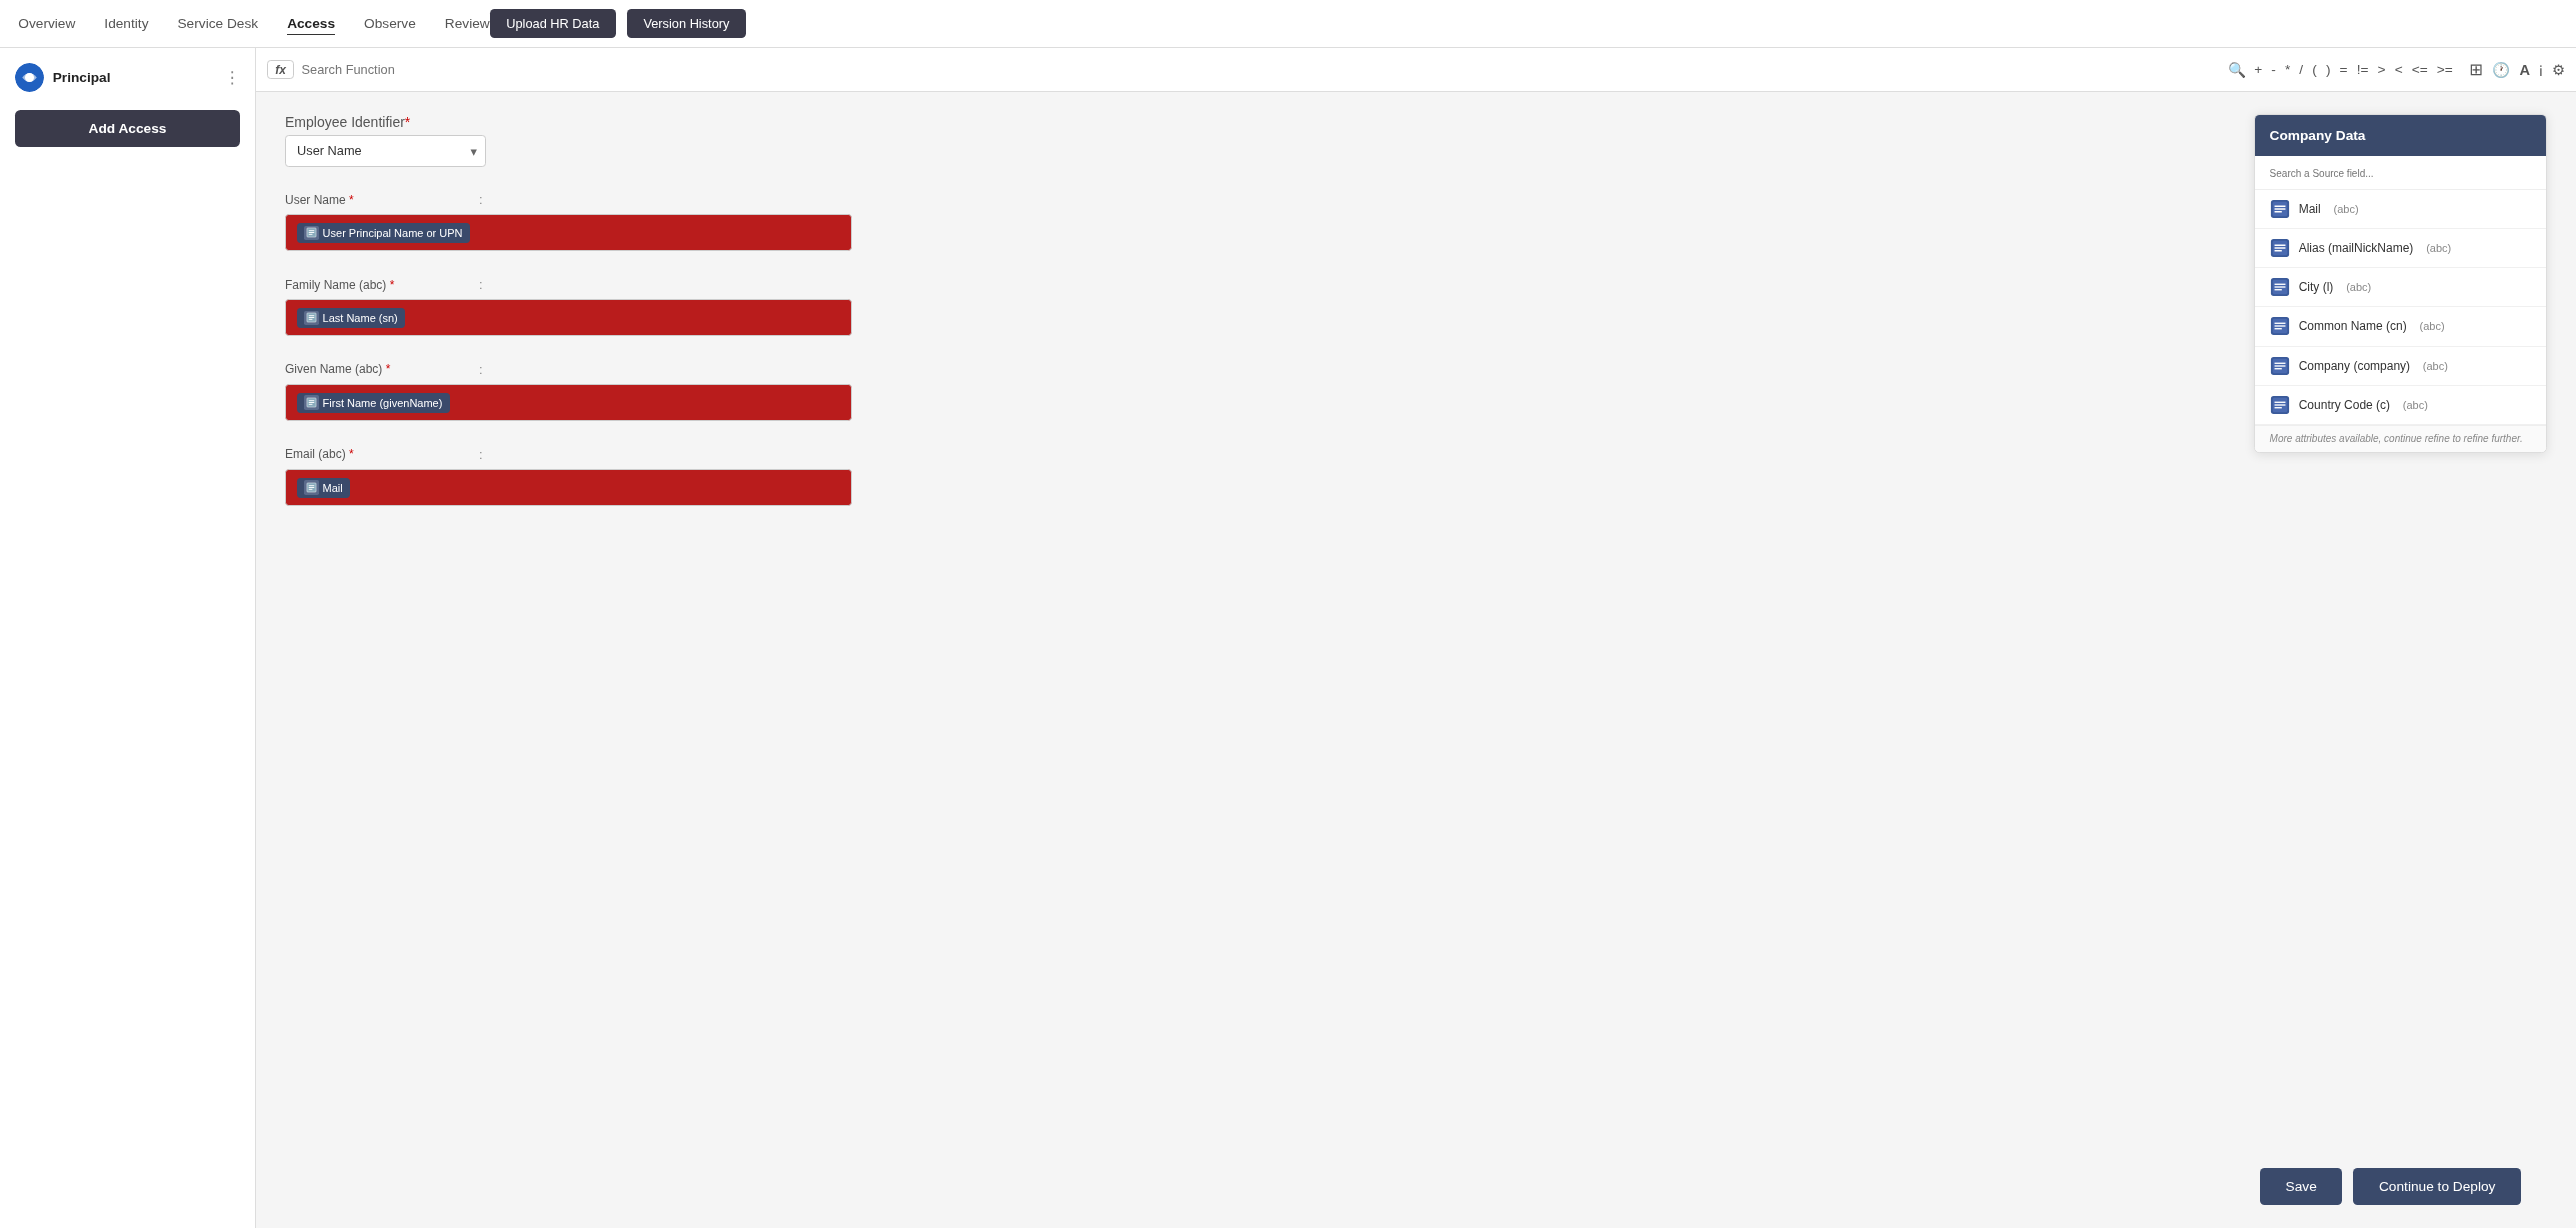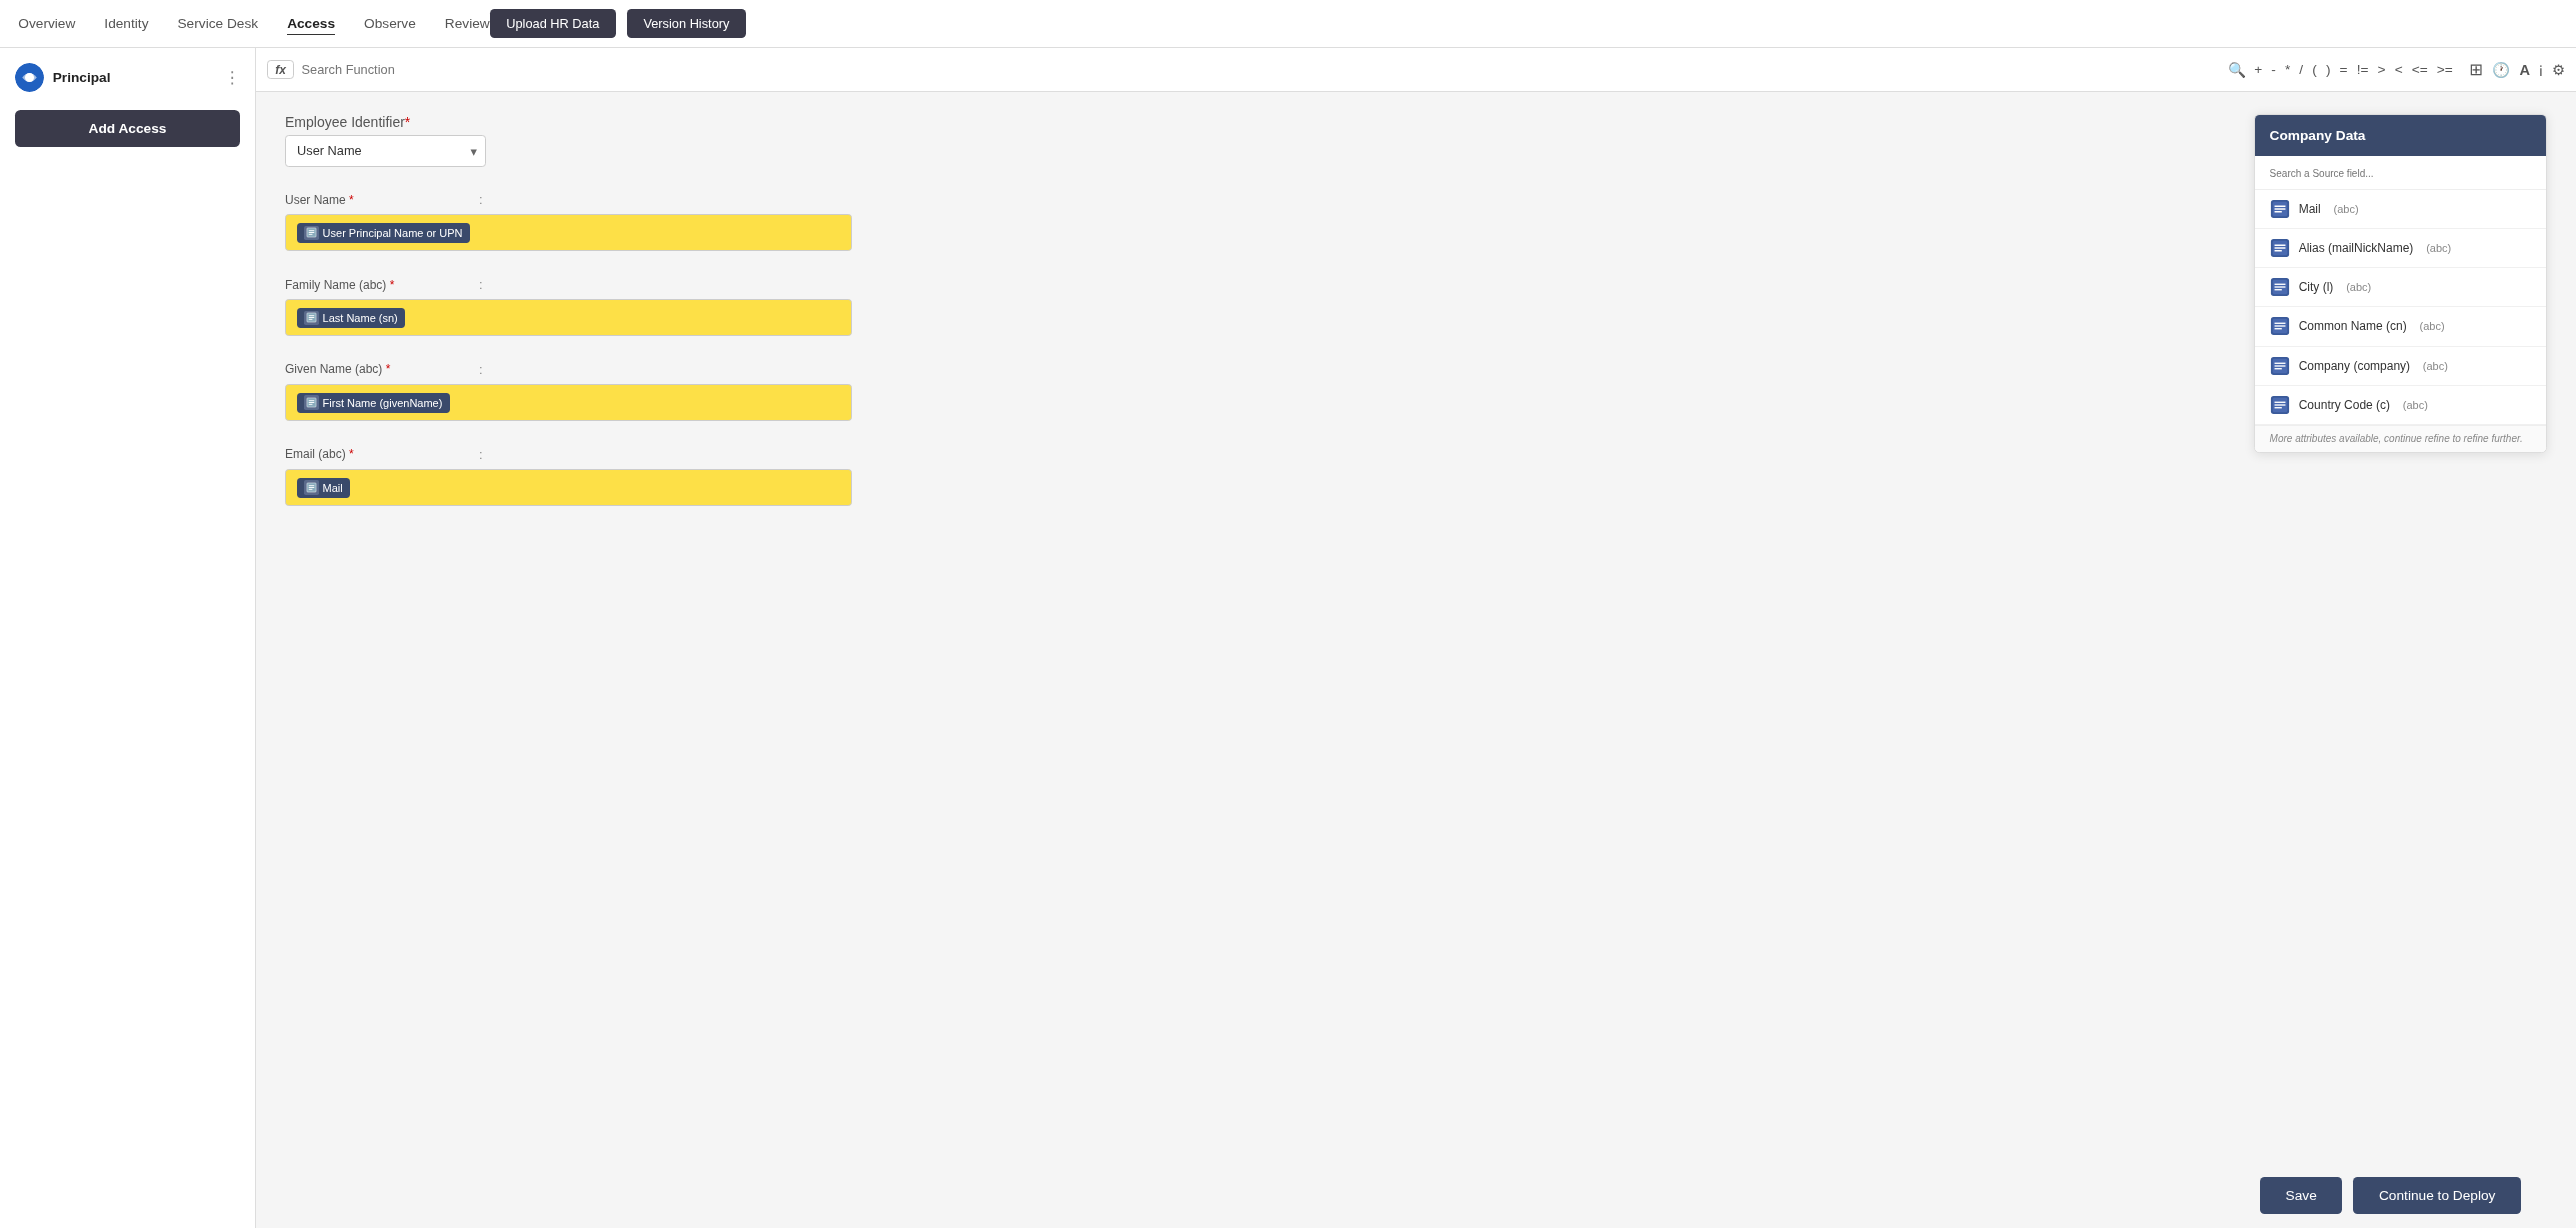--- a/index.html
+++ b/index.html
@@ -108,21 +108,21 @@
 
     
     .map-row {
       display: flex; align-items: center; gap: 11px; margin-bottom: 7.3px;
     }
     .map-row-label { font-size: 12px; color: #555; min-width: 183px; }
     .colon { font-size: 12.8px; color: #888; }
 
     
     .token-input {
-      border: 0.9px solid #ccc; border-radius: 3.7px; background: #fde047;
+      border: 0.9px solid #ccc; border-radius: 3.7px; background: #b91c1c;
       padding: 7.3px 11px; display: flex; align-items: center; gap: 5.5px;
       min-height: 37px; width: 567px;
     }
     .token {
       background: #3a4a6b; color: #fff; border-radius: 3.7px;
       padding: 2.7px 7.3px; font-size: 11px; display: flex; align-items: center; gap: 3.7px;
     }
     .token-icon {
       width: 14.6px; height: 14.6px; background: #5a6a8b;
       border-radius: 1.8px; display: flex; align-items: center; justify-content: center;
@@ -159,21 +159,21 @@
     .panel-item-name { color: #333; }
     .panel-item-type { color: #888; font-size: 11px; margin-left: 3.7px; }
     .panel-footer {
       padding: 7.3px 14.6px; background: #fafafa;
       font-size: 10px; color: #888; font-style: italic;
       border-top: 0.9px solid #eee;
     }
 
     
     .bottom-actions {
-      position: fixed; bottom: 14px; right: 55px;
+      position: fixed; bottom: 23px; right: 55px;
       display: flex; gap: 11px;
     }
     .btn-save {
       background: #3a4a6b; color: #fff; border: none;
       padding: 11px 25.6px; border-radius: 4.6px; cursor: pointer;
       font-size: 13.7px; font-weight: 500;
     }
     .btn-deploy {
       background: #3a4a6b; color: #fff; border: none;
       padding: 11px 25.6px; border-radius: 4.6px; cursor: pointer;

